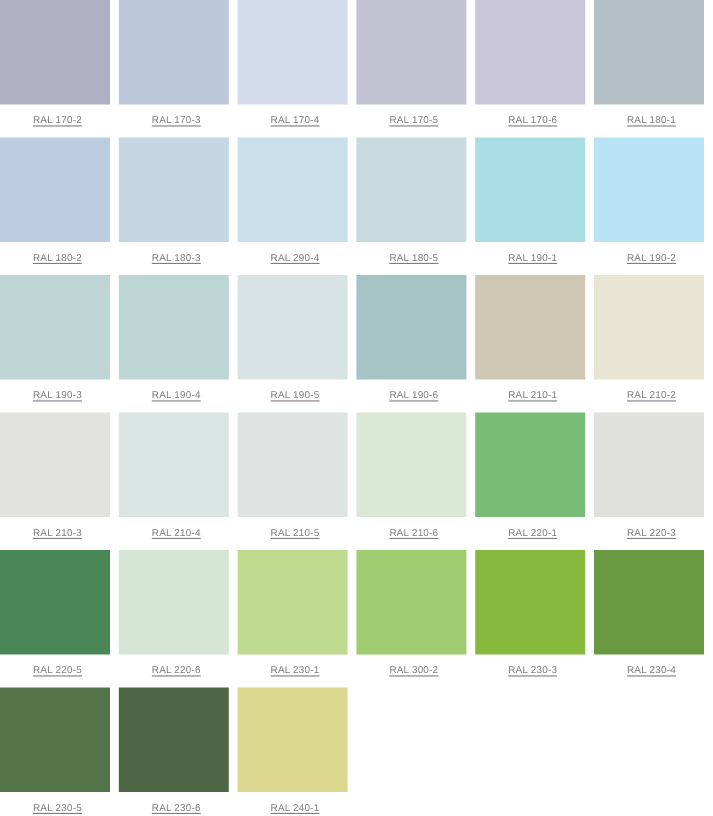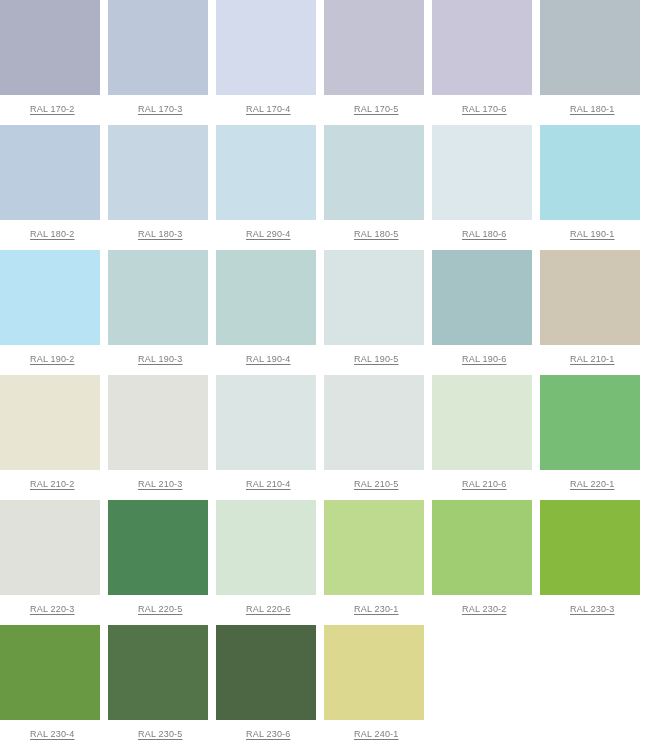--- a/index.html
+++ b/index.html
@@ -92,24 +92,20 @@
     </div>
     <div class="swatch-cell">
       <div class="swatch-chip" style="background-color: rgb(201, 223, 233);"></div>
       <a class="swatch-label" href="#">RAL 290-4</a>
     </div>
     <div class="swatch-cell">
       <div class="swatch-chip" style="background-color: rgb(199, 218, 221);"></div>
       <a class="swatch-label" href="#">RAL 180-5</a>
     </div>
     <div class="swatch-cell">
-      <div class="swatch-chip" style="background-color: rgb(221, 232, 236);"></div>
-      <a class="swatch-label" href="#">RAL 180-6</a>
-    </div>
-    <div class="swatch-cell">
       <div class="swatch-chip" style="background-color: rgb(170, 221, 229);"></div>
       <a class="swatch-label" href="#">RAL 190-1</a>
     </div>
     <div class="swatch-cell">
       <div class="swatch-chip" style="background-color: rgb(184, 227, 245);"></div>
       <a class="swatch-label" href="#">RAL 190-2</a>
     </div>
     <div class="swatch-cell">
       <div class="swatch-chip" style="background-color: rgb(191, 214, 214);"></div>
       <a class="swatch-label" href="#">RAL 190-3</a>
@@ -165,21 +161,21 @@
     <div class="swatch-cell">
       <div class="swatch-chip" style="background-color: rgb(213, 230, 212);"></div>
       <a class="swatch-label" href="#">RAL 220-6</a>
     </div>
     <div class="swatch-cell">
       <div class="swatch-chip" style="background-color: rgb(189, 218, 142);"></div>
       <a class="swatch-label" href="#">RAL 230-1</a>
     </div>
     <div class="swatch-cell">
       <div class="swatch-chip" style="background-color: rgb(160, 205, 114);"></div>
-      <a class="swatch-label" href="#">RAL 230-2</a>
+      <a class="swatch-label" href="#">RAL 300-2</a>
     </div>
     <div class="swatch-cell">
       <div class="swatch-chip" style="background-color: rgb(135, 185, 63);"></div>
       <a class="swatch-label" href="#">RAL 230-3</a>
     </div>
     <div class="swatch-cell">
       <div class="swatch-chip" style="background-color: rgb(105, 153, 67);"></div>
       <a class="swatch-label" href="#">RAL 230-4</a>
     </div>
     <div class="swatch-cell">

